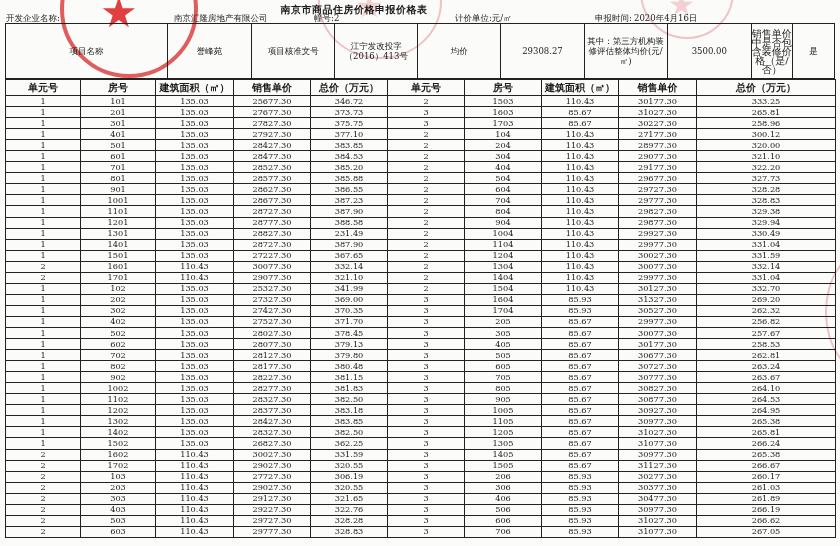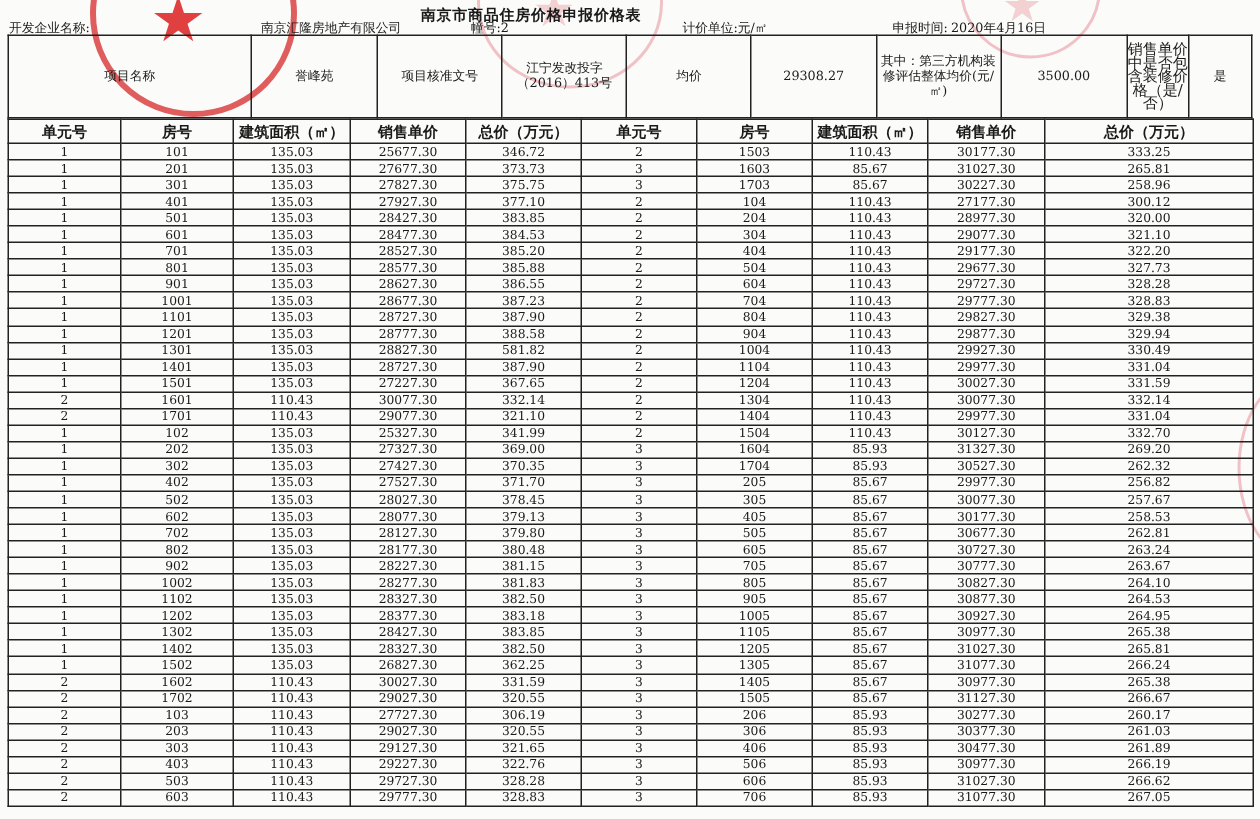--- a/index.html
+++ b/index.html
@@ -255,21 +255,21 @@
         <td>904</td>
         <td>110.43</td>
         <td>29877.30</td>
         <td>329.94</td>
       </tr>
       <tr>
         <td>1</td>
         <td>1301</td>
         <td>135.03</td>
         <td>28827.30</td>
-        <td>581.82</td>
+        <td>231.49</td>
         <td>2</td>
         <td>1004</td>
         <td>110.43</td>
         <td>29927.30</td>
         <td>330.49</td>
       </tr>
       <tr>
         <td>1</td>
         <td>1401</td>
         <td>135.03</td>

